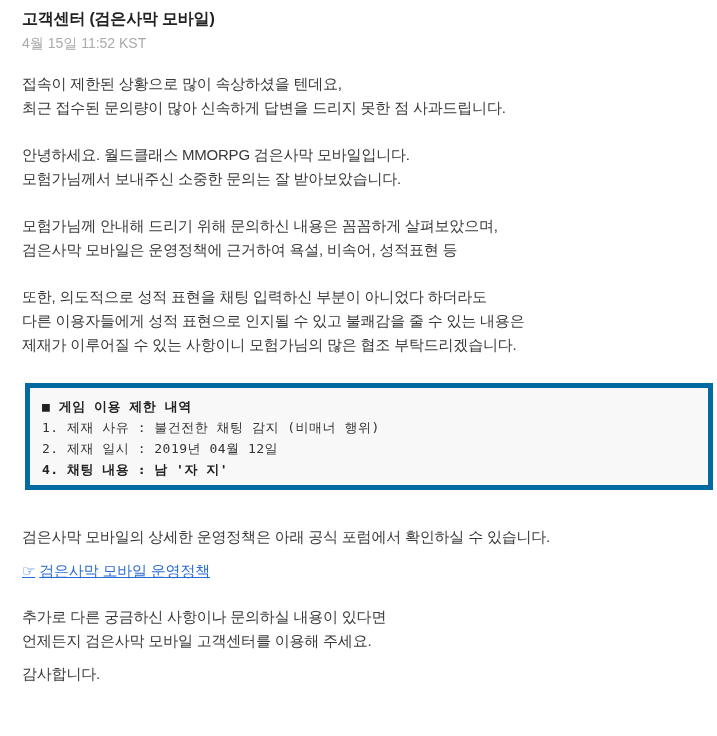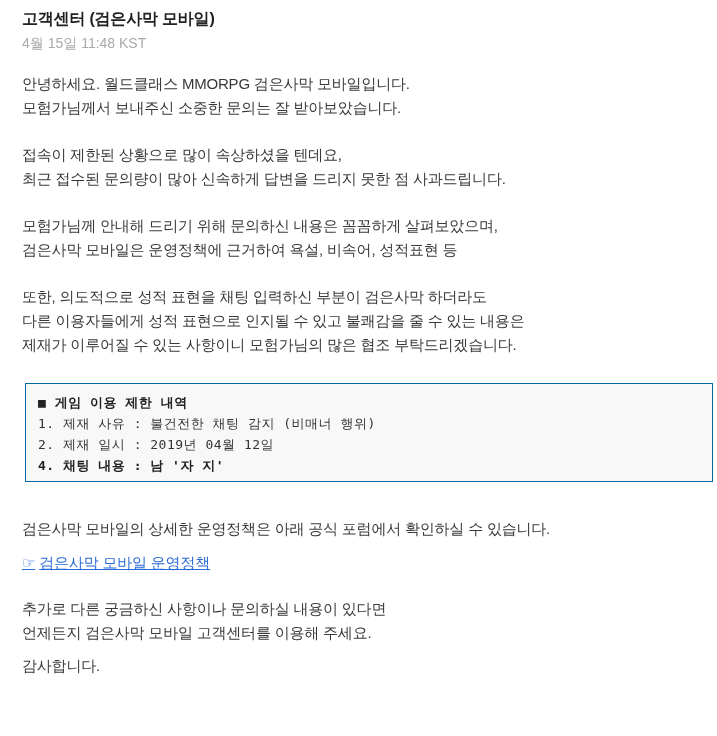--- a/index.html
+++ b/index.html
@@ -37,21 +37,21 @@
     margin-bottom: 23px;
     font-size: 15px;
     line-height: 24px;
     color: #383838;
     letter-spacing: -0.2px;
   }
   .para .line { display: block; white-space: nowrap; }
   .restriction-box {
     margin: 26px 4px 35px 3px;
     background: #f8f8f8;
-    border: 1px solid #0369a1;
+    border: 5px solid #0369a1;
     padding: 8px 12px 5px 12px;
     font-family: "DejaVu Sans Mono", "Liberation Mono", monospace;
     font-size: 13px;
     line-height: 21px;
     color: #333333;
     letter-spacing: 0.5px;
   }
   .box-heading { font-weight: bold; color: #222222; }
   .box-line { white-space: nowrap; }
   .box-line.bold { font-weight: bold; color: #222222; }
@@ -74,42 +74,42 @@
   }
   .closing-para { margin-bottom: 9px; }
 </style>
 </head>
 <body>
 
 <div class="page">
 
   <header>
     <h1 class="page-title">고객센터 (검은사막 모바일)</h1>
-    <div class="timestamp">4월 15일 11:48 KST</div>
+    <div class="timestamp">4월 15일 11:52 KST</div>
   </header>
 
   <main class="message">
 
     <p class="para">
-      <span class="line">안녕하세요. 월드클래스 MMORPG 검은사막 모바일입니다.</span>
-      <span class="line">모험가님께서 보내주신 소중한 문의는 잘 받아보았습니다.</span>
+      <span class="line">접속이 제한된 상황으로 많이 속상하셨을 텐데요,</span>
+      <span class="line">최근 접수된 문의량이 많아 신속하게 답변을 드리지 못한 점 사과드립니다.</span>
     </p>
 
     <p class="para">
-      <span class="line">접속이 제한된 상황으로 많이 속상하셨을 텐데요,</span>
-      <span class="line">최근 접수된 문의량이 많아 신속하게 답변을 드리지 못한 점 사과드립니다.</span>
+      <span class="line">안녕하세요. 월드클래스 MMORPG 검은사막 모바일입니다.</span>
+      <span class="line">모험가님께서 보내주신 소중한 문의는 잘 받아보았습니다.</span>
     </p>
 
     <p class="para">
       <span class="line">모험가님께 안내해 드리기 위해 문의하신 내용은 꼼꼼하게 살펴보았으며,</span>
       <span class="line">검은사막 모바일은 운영정책에 근거하여 욕설, 비속어, 성적표현 등</span>
     </p>
 
     <p class="para">
-      <span class="line">또한, 의도적으로 성적 표현을 채팅 입력하신 부분이 검은사막 하더라도</span>
+      <span class="line">또한, 의도적으로 성적 표현을 채팅 입력하신 부분이 아니었다 하더라도</span>
       <span class="line">다른 이용자들에게 성적 표현으로 인지될 수 있고 불쾌감을 줄 수 있는 내용은</span>
       <span class="line">제재가 이루어질 수 있는 사항이니 모험가님의 많은 협조 부탁드리겠습니다.</span>
     </p>
 
     <div class="restriction-box">
       <div class="box-heading">■ 게임 이용 제한 내역</div>
       <div class="box-line">1. 제재 사유 : 불건전한 채팅 감지 (비매너 행위)</div>
       <div class="box-line">2. 제재 일시 : 2019년 04월 12일</div>
       <div class="box-line bold">4. 채팅 내용 : 남 '자 지'</div>
     </div>

